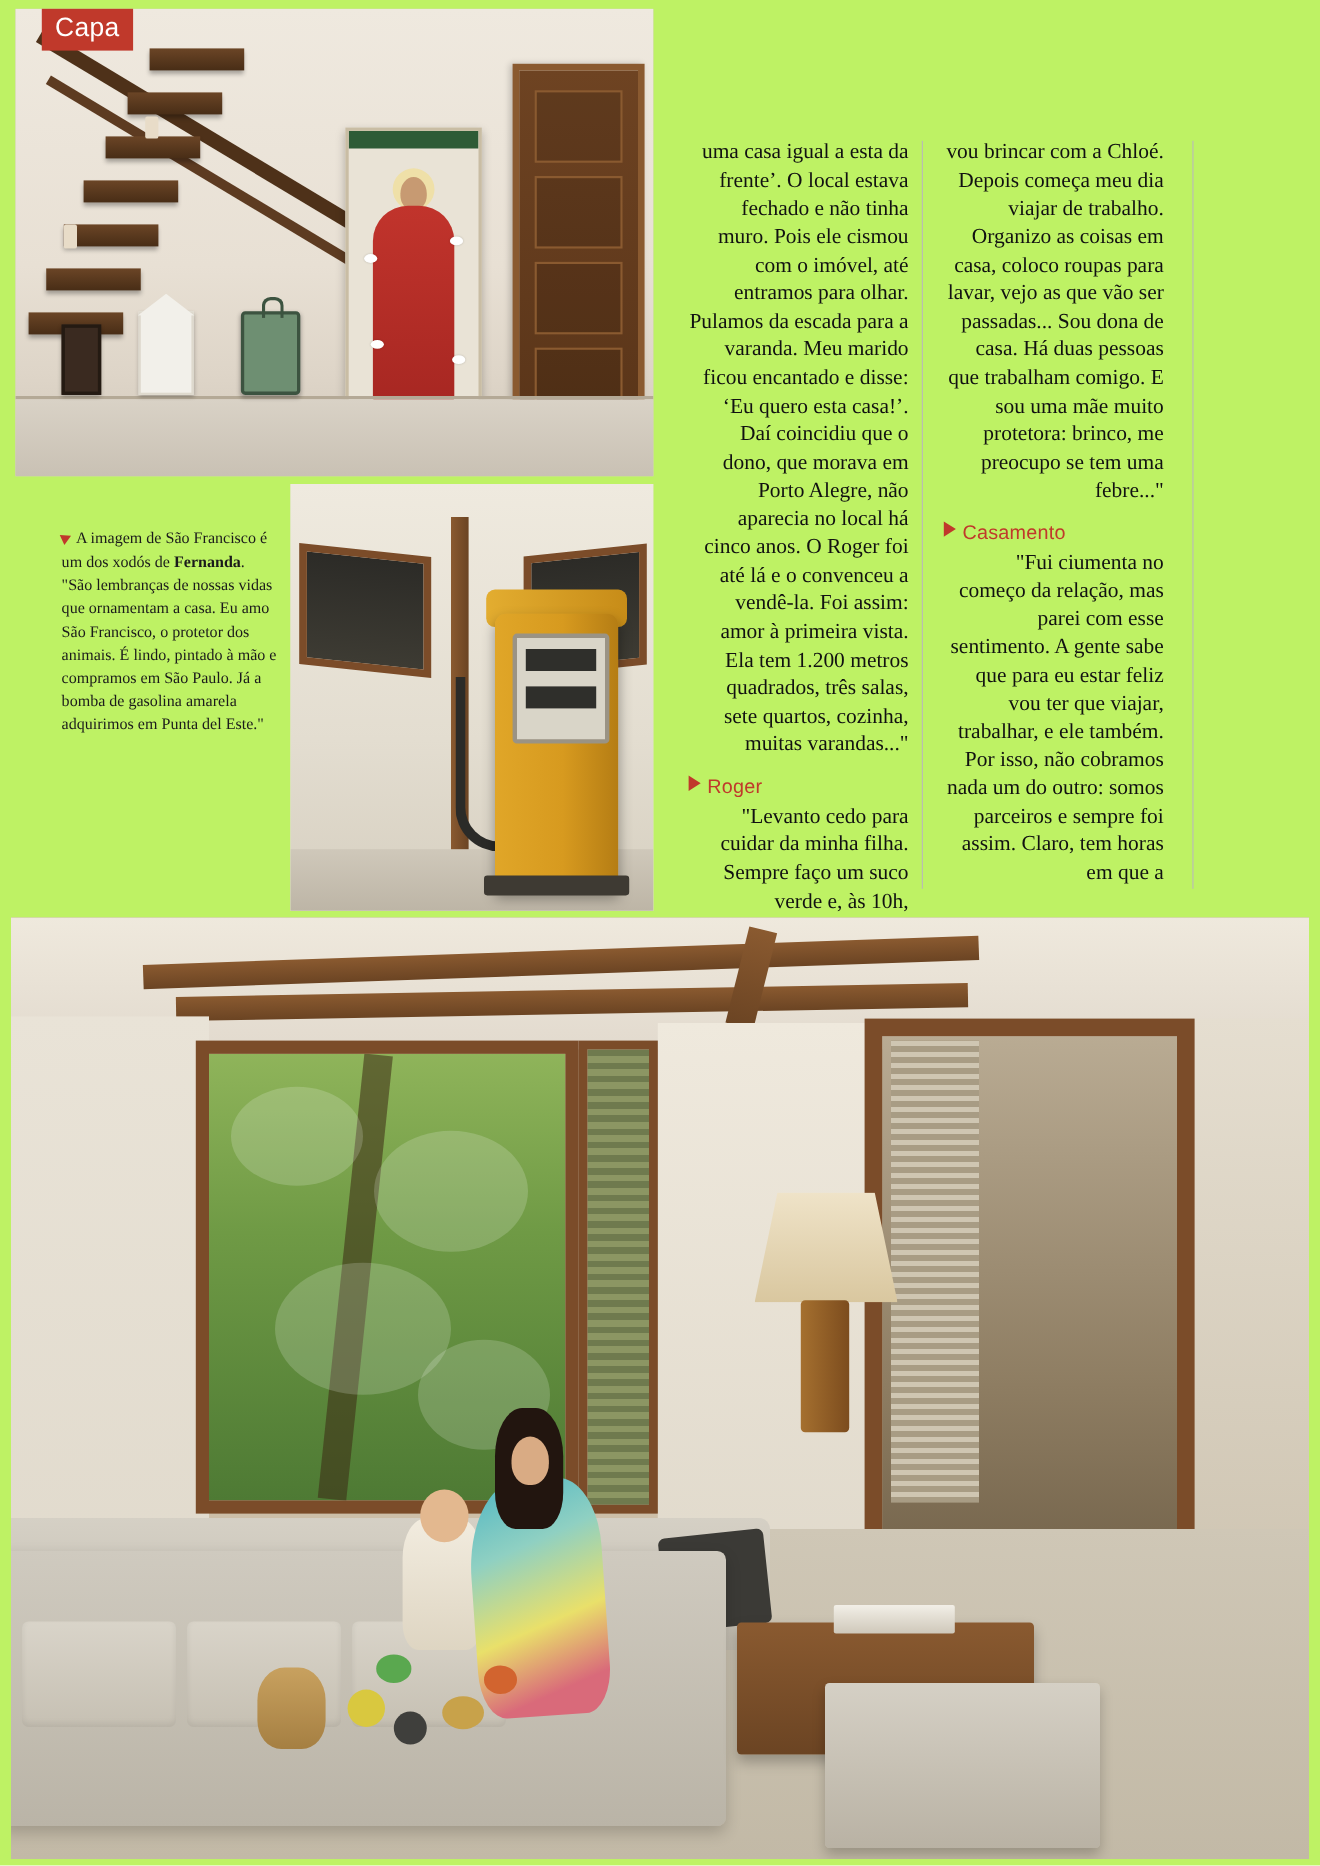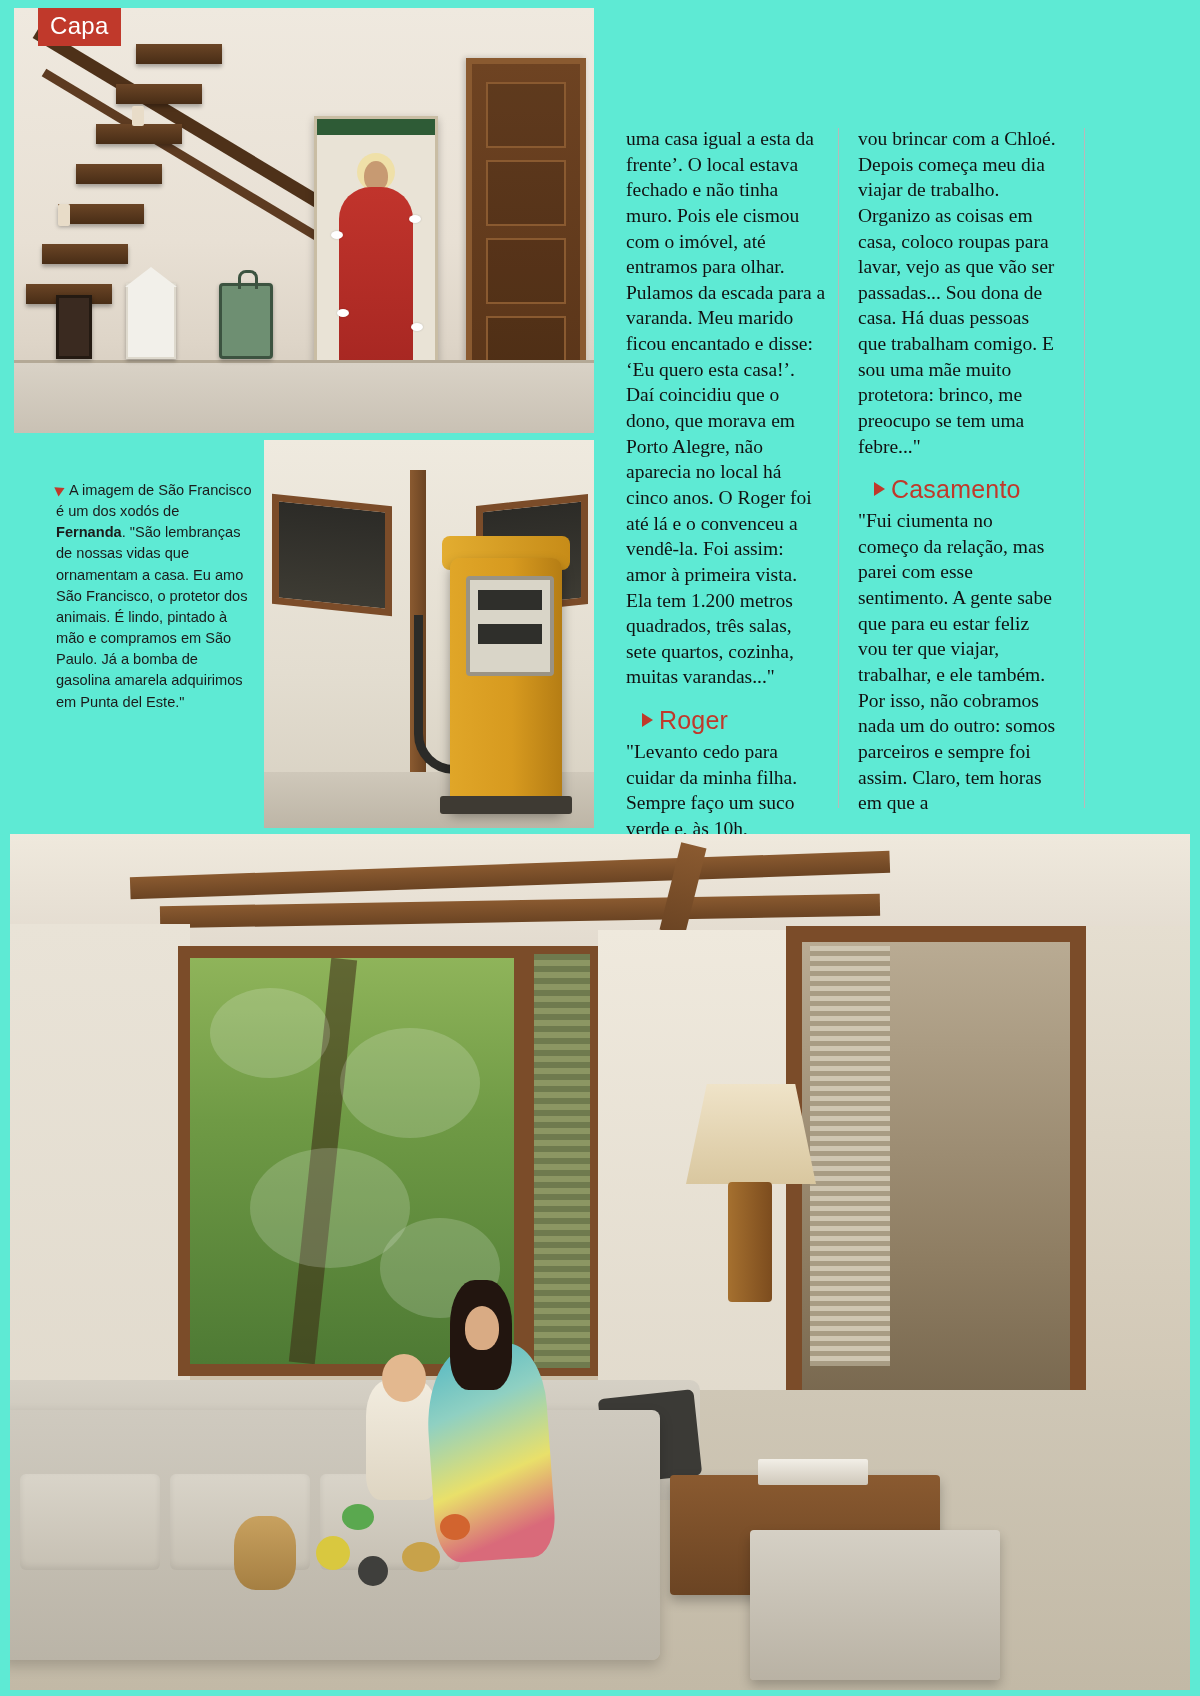--- a/index.html
+++ b/index.html
@@ -10,21 +10,21 @@
   body {
     width: 1200px;
     height: 1696px;
     position: relative;
     font-family: "Liberation Serif", serif;
     overflow: hidden;
   }
   .page {
     position: absolute;
     inset: 0;
-    background: #5eead4;
+    background: #bef264;
   }
 
   
   .photo-stairs {
     position: absolute;
     left: 14px;
     top: 8px;
     width: 580px;
     height: 425px;
     overflow: hidden;
@@ -105,21 +105,21 @@
   .candle {
     position:absolute; width: 12px; background:#e8dcc8; border-radius:2px;
   }
 
   
   .caption {
     position: absolute;
     left: 56px;
     top: 480px;
     width: 196px;
-    font-family: Liberation Sans, sans-serif;
+    font-family: Liberation Serif, serif;
     font-size: 14.6px;
     line-height: 1.45;
     color: #1b1b1b;
   }
   .caption .tri {
     display:inline-block;
     width:0;height:0;
     border-left:9px solid #c0392b;
     border-top:5px solid transparent;
     border-bottom:5px solid transparent;
@@ -200,36 +200,36 @@
     left: 838px; top: 128px; width: 1px; height: 680px;
     background:#b9b9b9;
   }
   .col-rule-right {
     position:absolute;
     left: 1084px; top: 128px; width: 1px; height: 680px;
     background:#b9b9b9;
   }
   .subhead {
     font-family: "Liberation Sans", sans-serif;
-    font-size: 25px;
+    font-size: 18px;
     color: #c0392b;
-    margin: 14px 0 2px 16px;
+    margin: 14px 0 2px 0;
     font-weight: normal;
     letter-spacing: .2px;
   }
   .subhead .tri {
     display:inline-block;
     width:0;height:0;
     border-left:11px solid #c0392b;
     border-top:7px solid transparent;
     border-bottom:7px solid transparent;
     margin-right:6px;
     vertical-align: 2px;
   }
-  .col p { margin: 0; }
+  .col p { margin: 0; text-align: right; }
 
   
   .capa-tag {
     position: absolute;
     left: 38px; top: 8px;
     background: #c0392b;
     color: #ffffff;
     font-family: "Liberation Sans", sans-serif;
     font-size: 24px;
     padding: 4px 12px 6px 12px;

